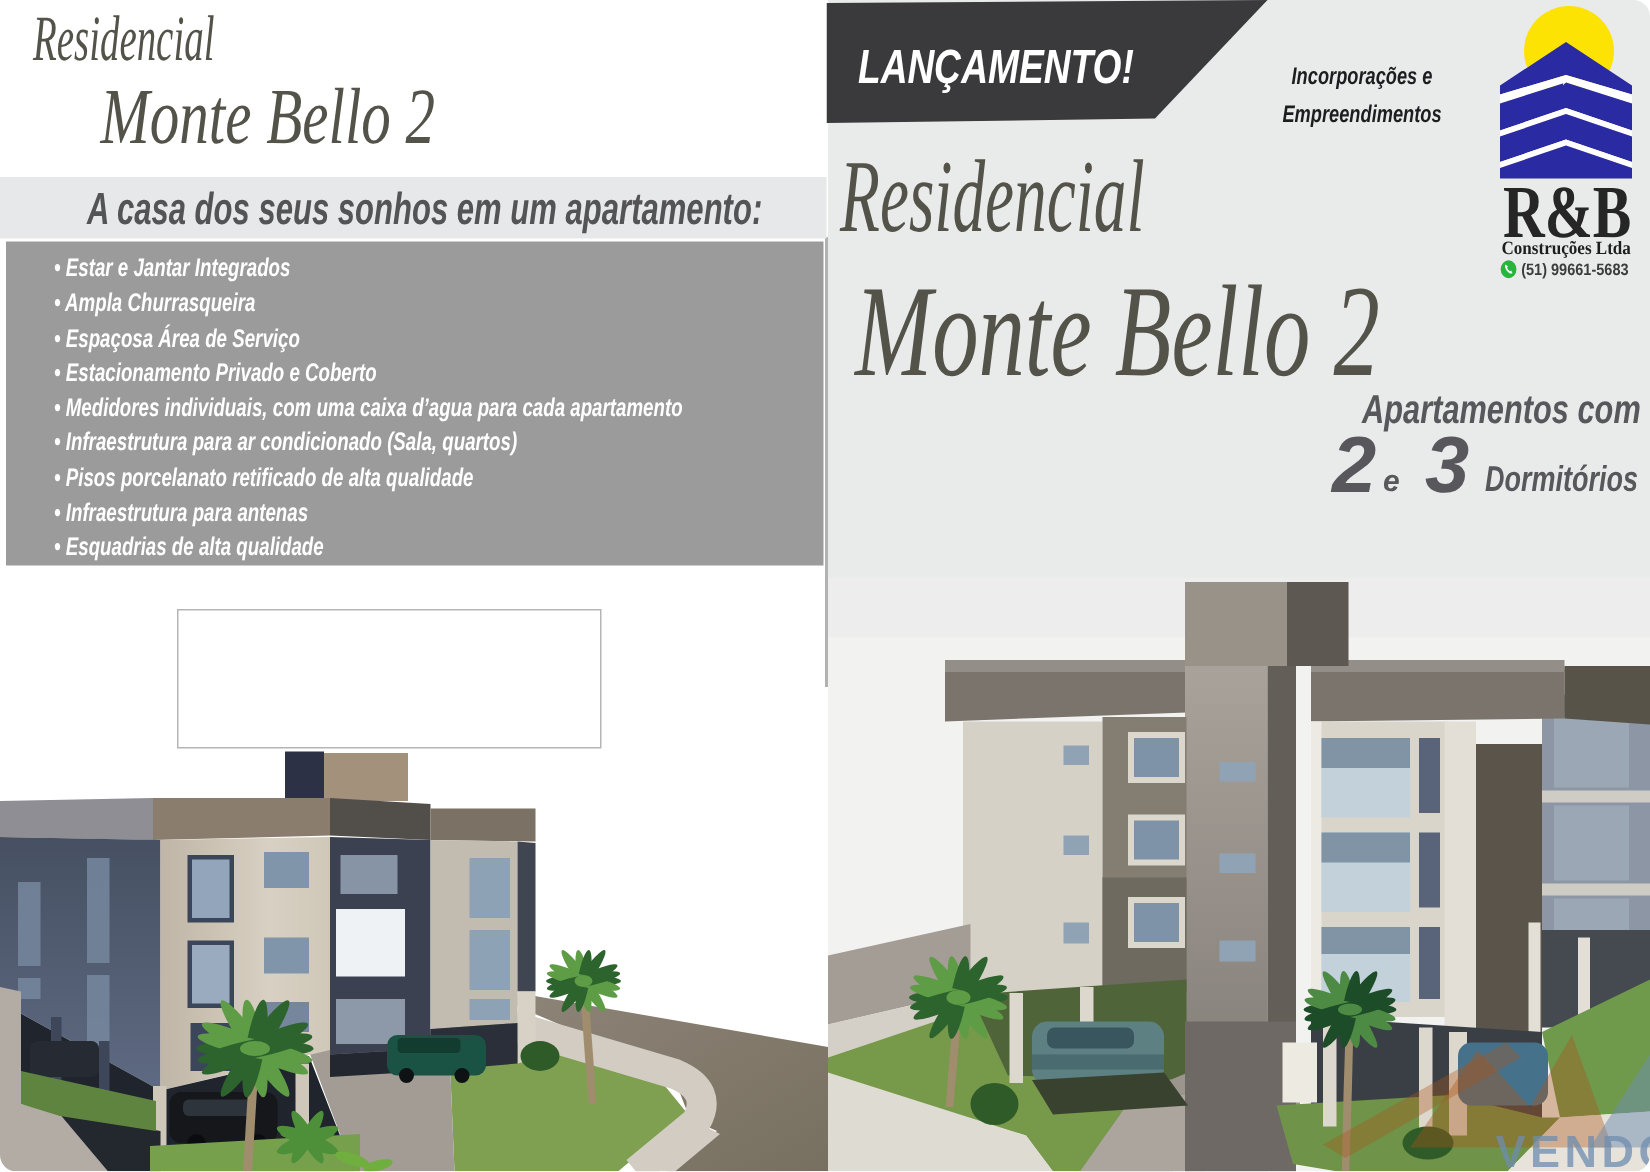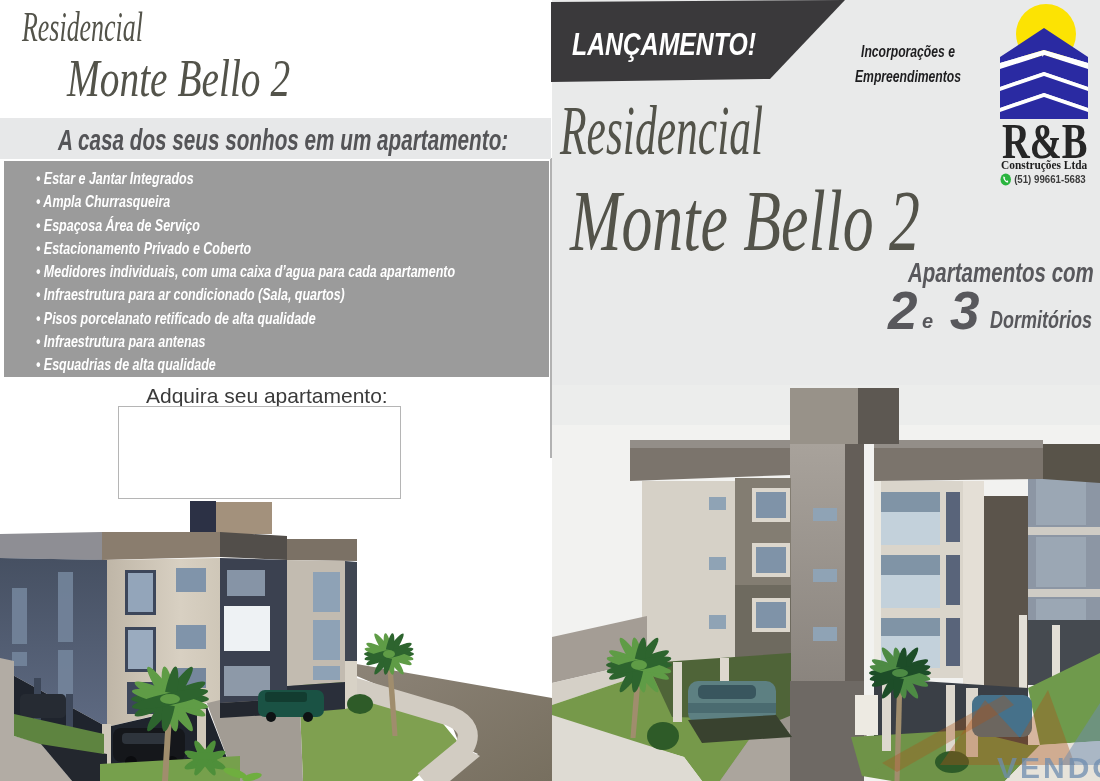--- a/index.html
+++ b/index.html
@@ -1,16 +1,16 @@
 <!DOCTYPE html>
 <html><head>
 <meta charset="utf-8">
 <style>
 html,body{margin:0;padding:0;background:#fff;}
-#page{position:relative;width:1100px;height:781px;overflow:hidden;background:#ffffff;font-family:"Liberation Sans",sans-serif;}
+#page{position:relative;width:1100px;height:781px;overflow:hidden;background:#ffffff;font-family:"Liberation Sans",sans-serif;border-radius:11px;}
 .abs{position:absolute;}
 .script{font-family:"Liberation Serif",serif;font-style:italic;color:#53534a;white-space:nowrap;}
 .condbi{font-family:"Liberation Sans",sans-serif;font-weight:bold;font-style:italic;white-space:nowrap;}
 </style>
 </head>
 <body>
 <div id="page">
 
 <div class="abs" style="left:552px;top:0;width:548px;height:781px;background:#e9eaea;"></div>
 
@@ -31,21 +31,20 @@
 <div>• Ampla Churrasqueira</div>
 <div>• Espaçosa Área de Serviço</div>
 <div>• Estacionamento Privado e Coberto</div>
 <div>• Medidores individuais, com uma caixa d’agua para cada apartamento</div>
 <div>• Infraestrutura para ar condicionado (Sala, quartos)</div>
 <div>• Pisos porcelanato retificado de alta qualidade</div>
 <div>• Infraestrutura para antenas</div>
 <div>• Esquadrias de alta qualidade</div>
 </div>
 
-<div class="abs" style="left:146px;top:384px;font-size:21px;color:#3a3a3a;font-family:'Liberation Sans',sans-serif;white-space:nowrap;">Adquira seu apartamento:</div>
 
 <div class="abs" style="left:118px;top:406px;width:281px;height:91px;background:#fff;border:1px solid #b5b5b5;"></div>
 
 <svg class="abs" style="left:0;top:496px;" width="552" height="285" viewBox="0 0 552 285">
 <defs>
 <linearGradient id="lfacadeL" x1="0" y1="0" x2="0" y2="1">
 <stop offset="0" stop-color="#465062"></stop>
           <stop offset="1" stop-color="#5e6a82"></stop>
 </linearGradient>
 <linearGradient id="lfacadeA" x1="0" y1="0" x2="1" y2="0">

